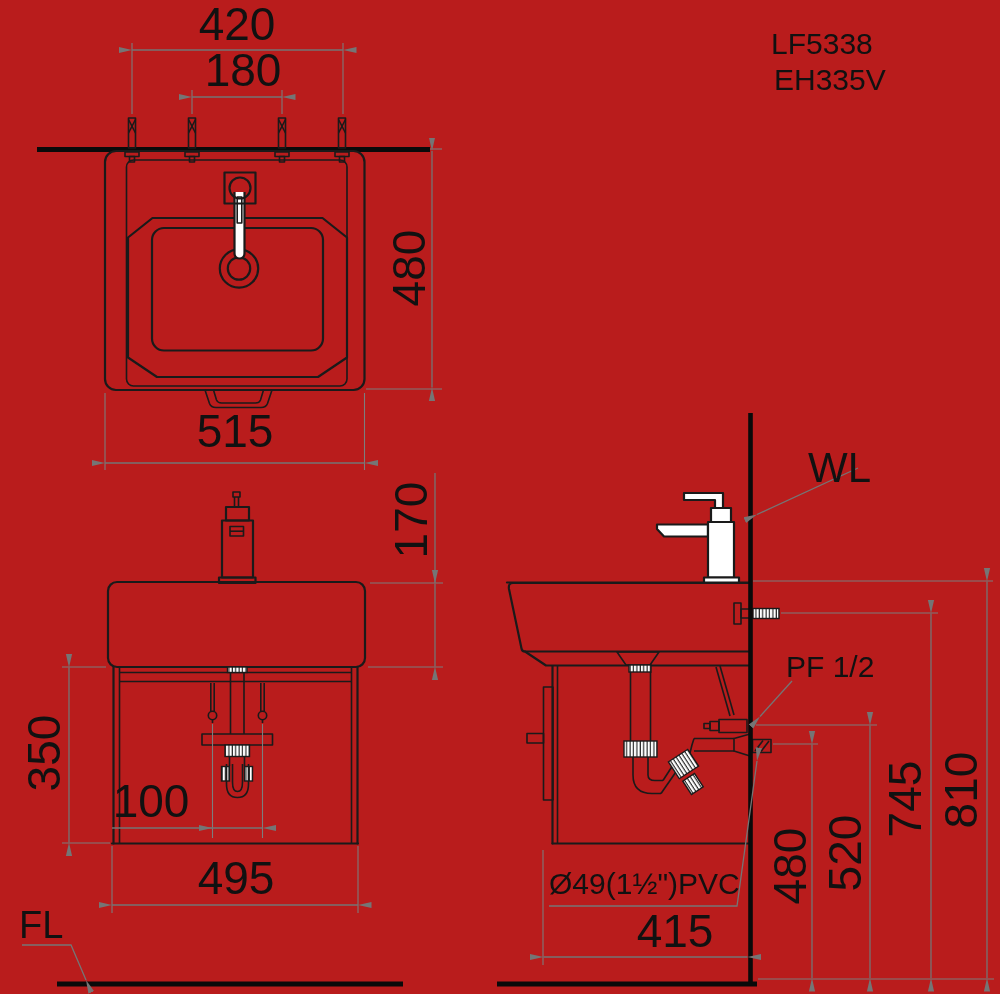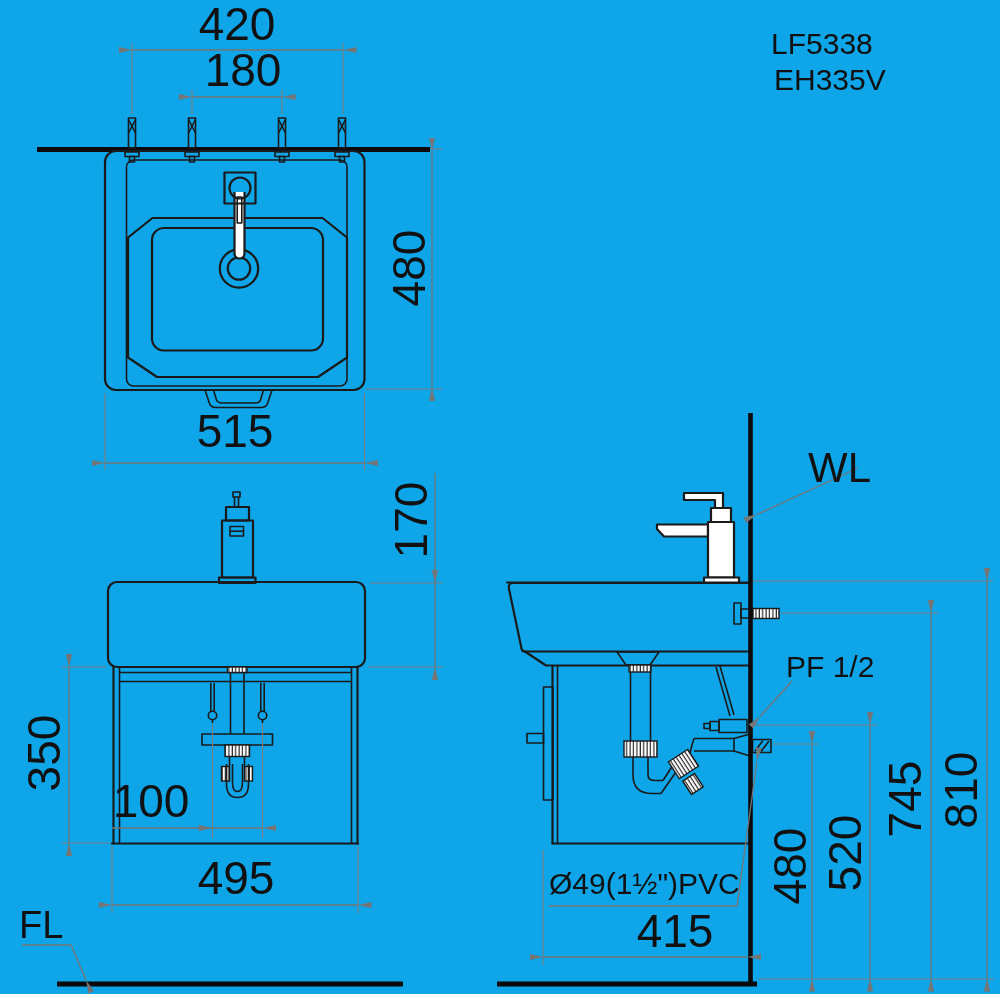--- a/index.html
+++ b/index.html
@@ -1,16 +1,16 @@
 <!DOCTYPE html>
 <html><head>
 <meta charset="utf-8">
 <style>
   html,body{margin:0;padding:0;background:#ffffff;}
-  .canvas{position:relative;width:1000px;height:994px;background:#0ea5e9;overflow:hidden;
+  .canvas{position:relative;width:1000px;height:994px;background:#b91c1c;overflow:hidden;
           font-family:"Liberation Sans",sans-serif;}
   svg{position:absolute;inset:0;}
   .obj{stroke:#1a1a1a;stroke-width:2.2;fill:none;stroke-linejoin:round;stroke-linecap:round;}
   .objf{stroke:#1a1a1a;stroke-width:2.2;fill:#ffffff;stroke-linejoin:round;}
   .thin{stroke:#1a1a1a;stroke-width:1.6;fill:none;stroke-linejoin:round;}
   .thick{stroke:#0a0a0a;stroke-width:5;fill:none;}
   .wall{stroke:#0a0a0a;stroke-width:4.6;fill:none;}
   .dim{stroke:#757575;stroke-width:1.3;fill:none;}
   .ext{stroke:#7d7d7d;stroke-width:1.1;fill:none;}
   .rib{fill:url(#ribs);stroke:#1a1a1a;stroke-width:1.4;}

